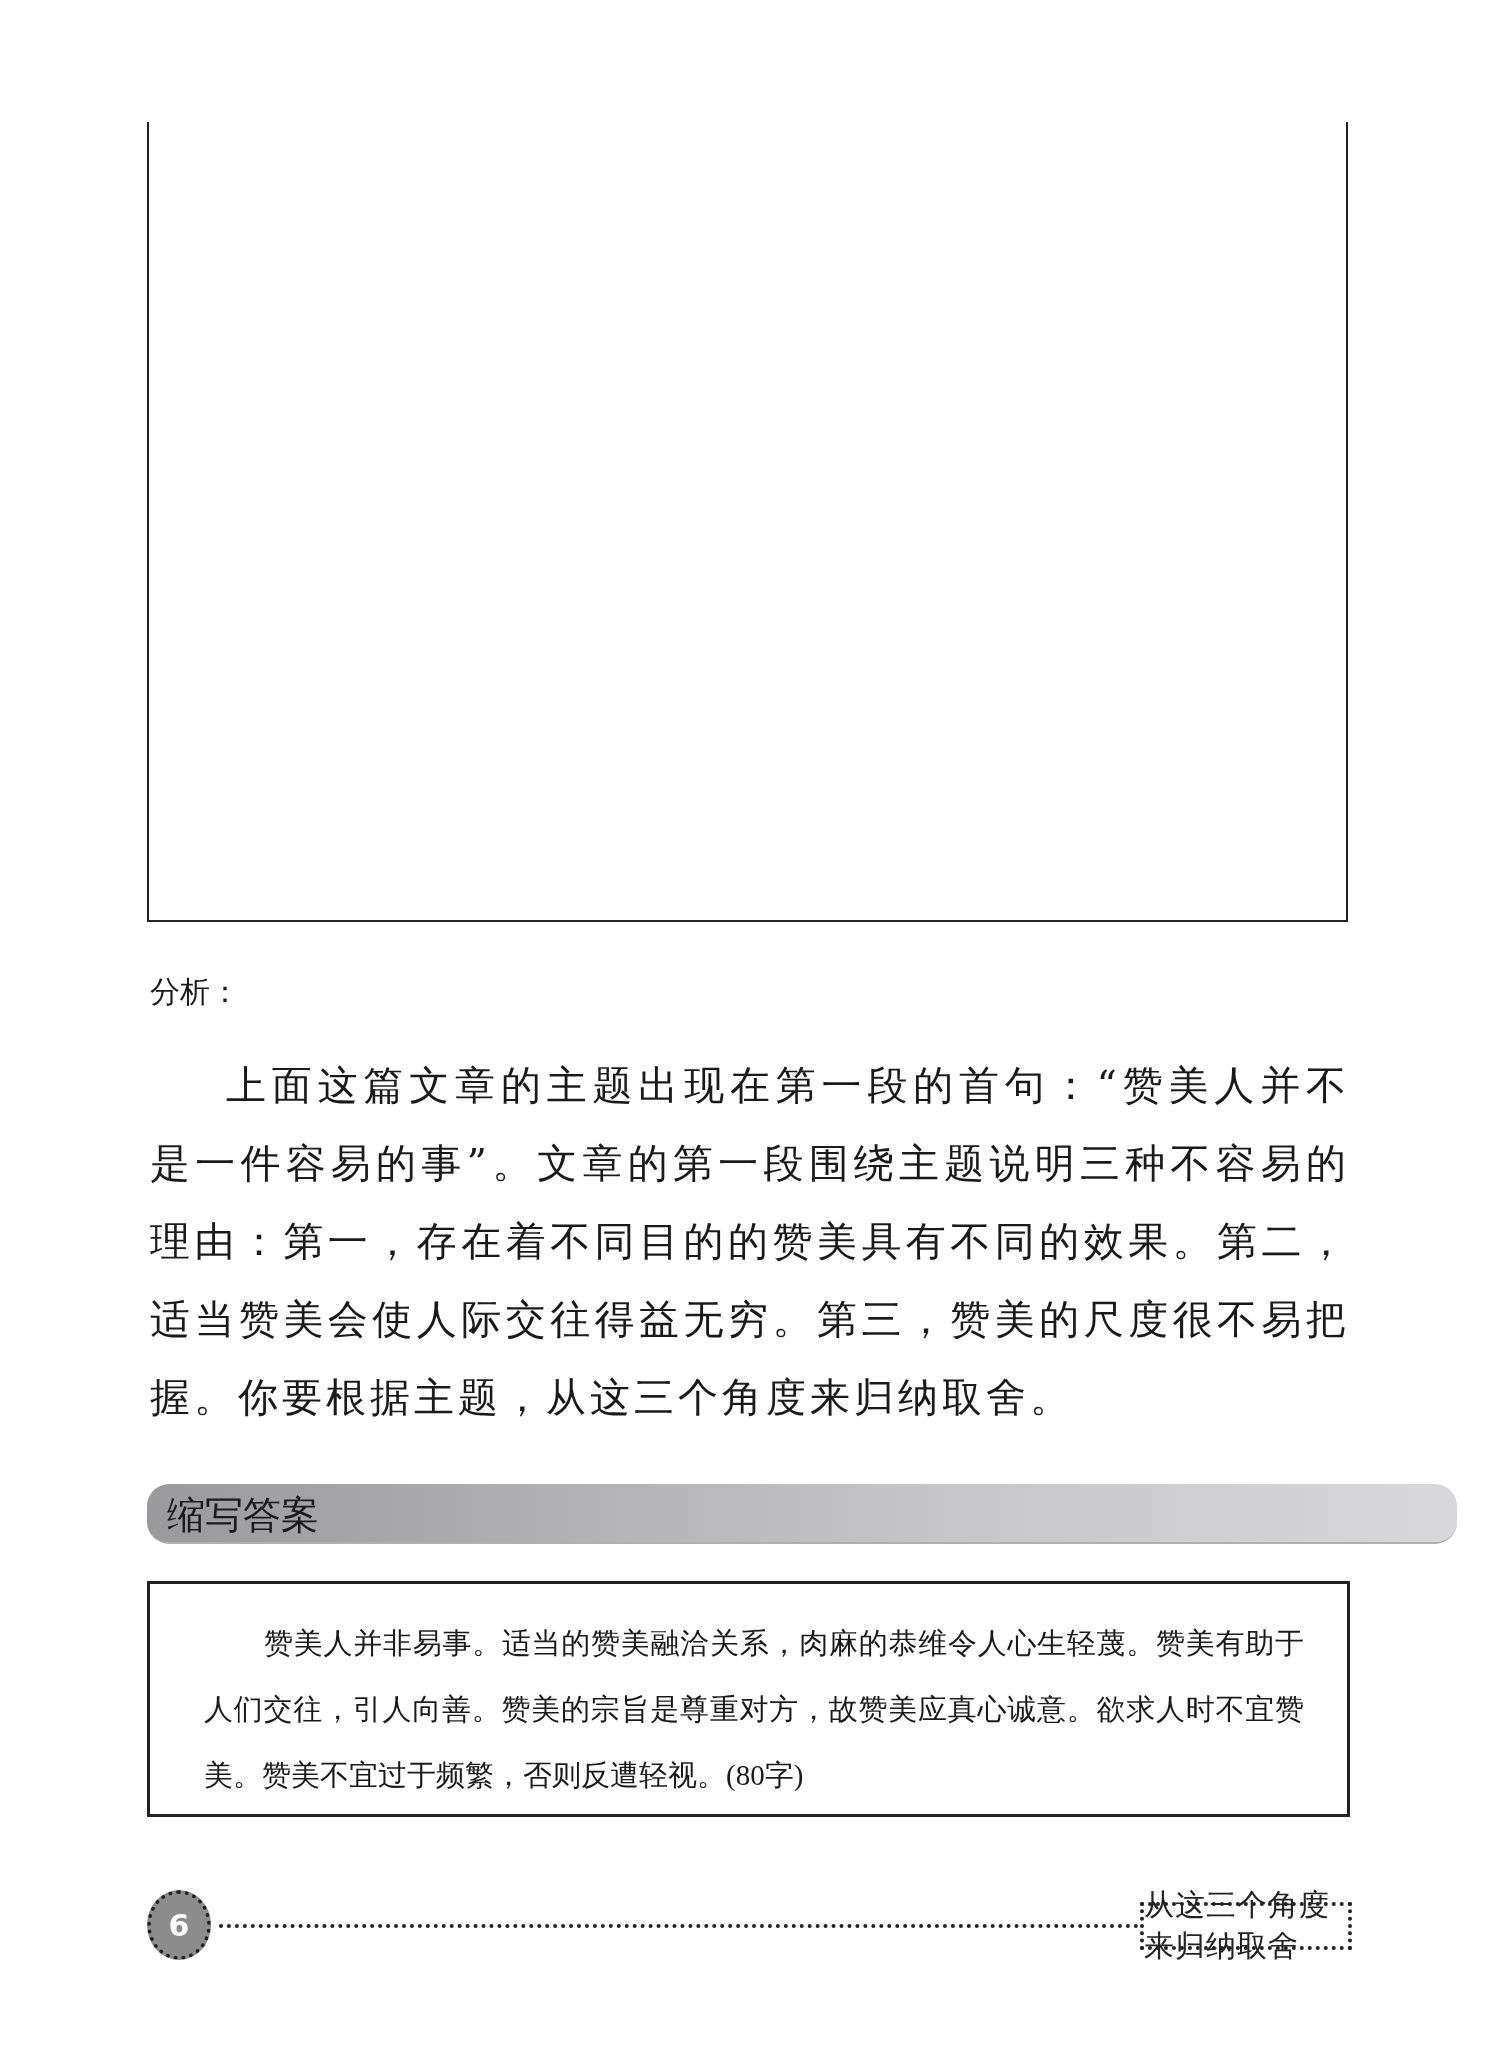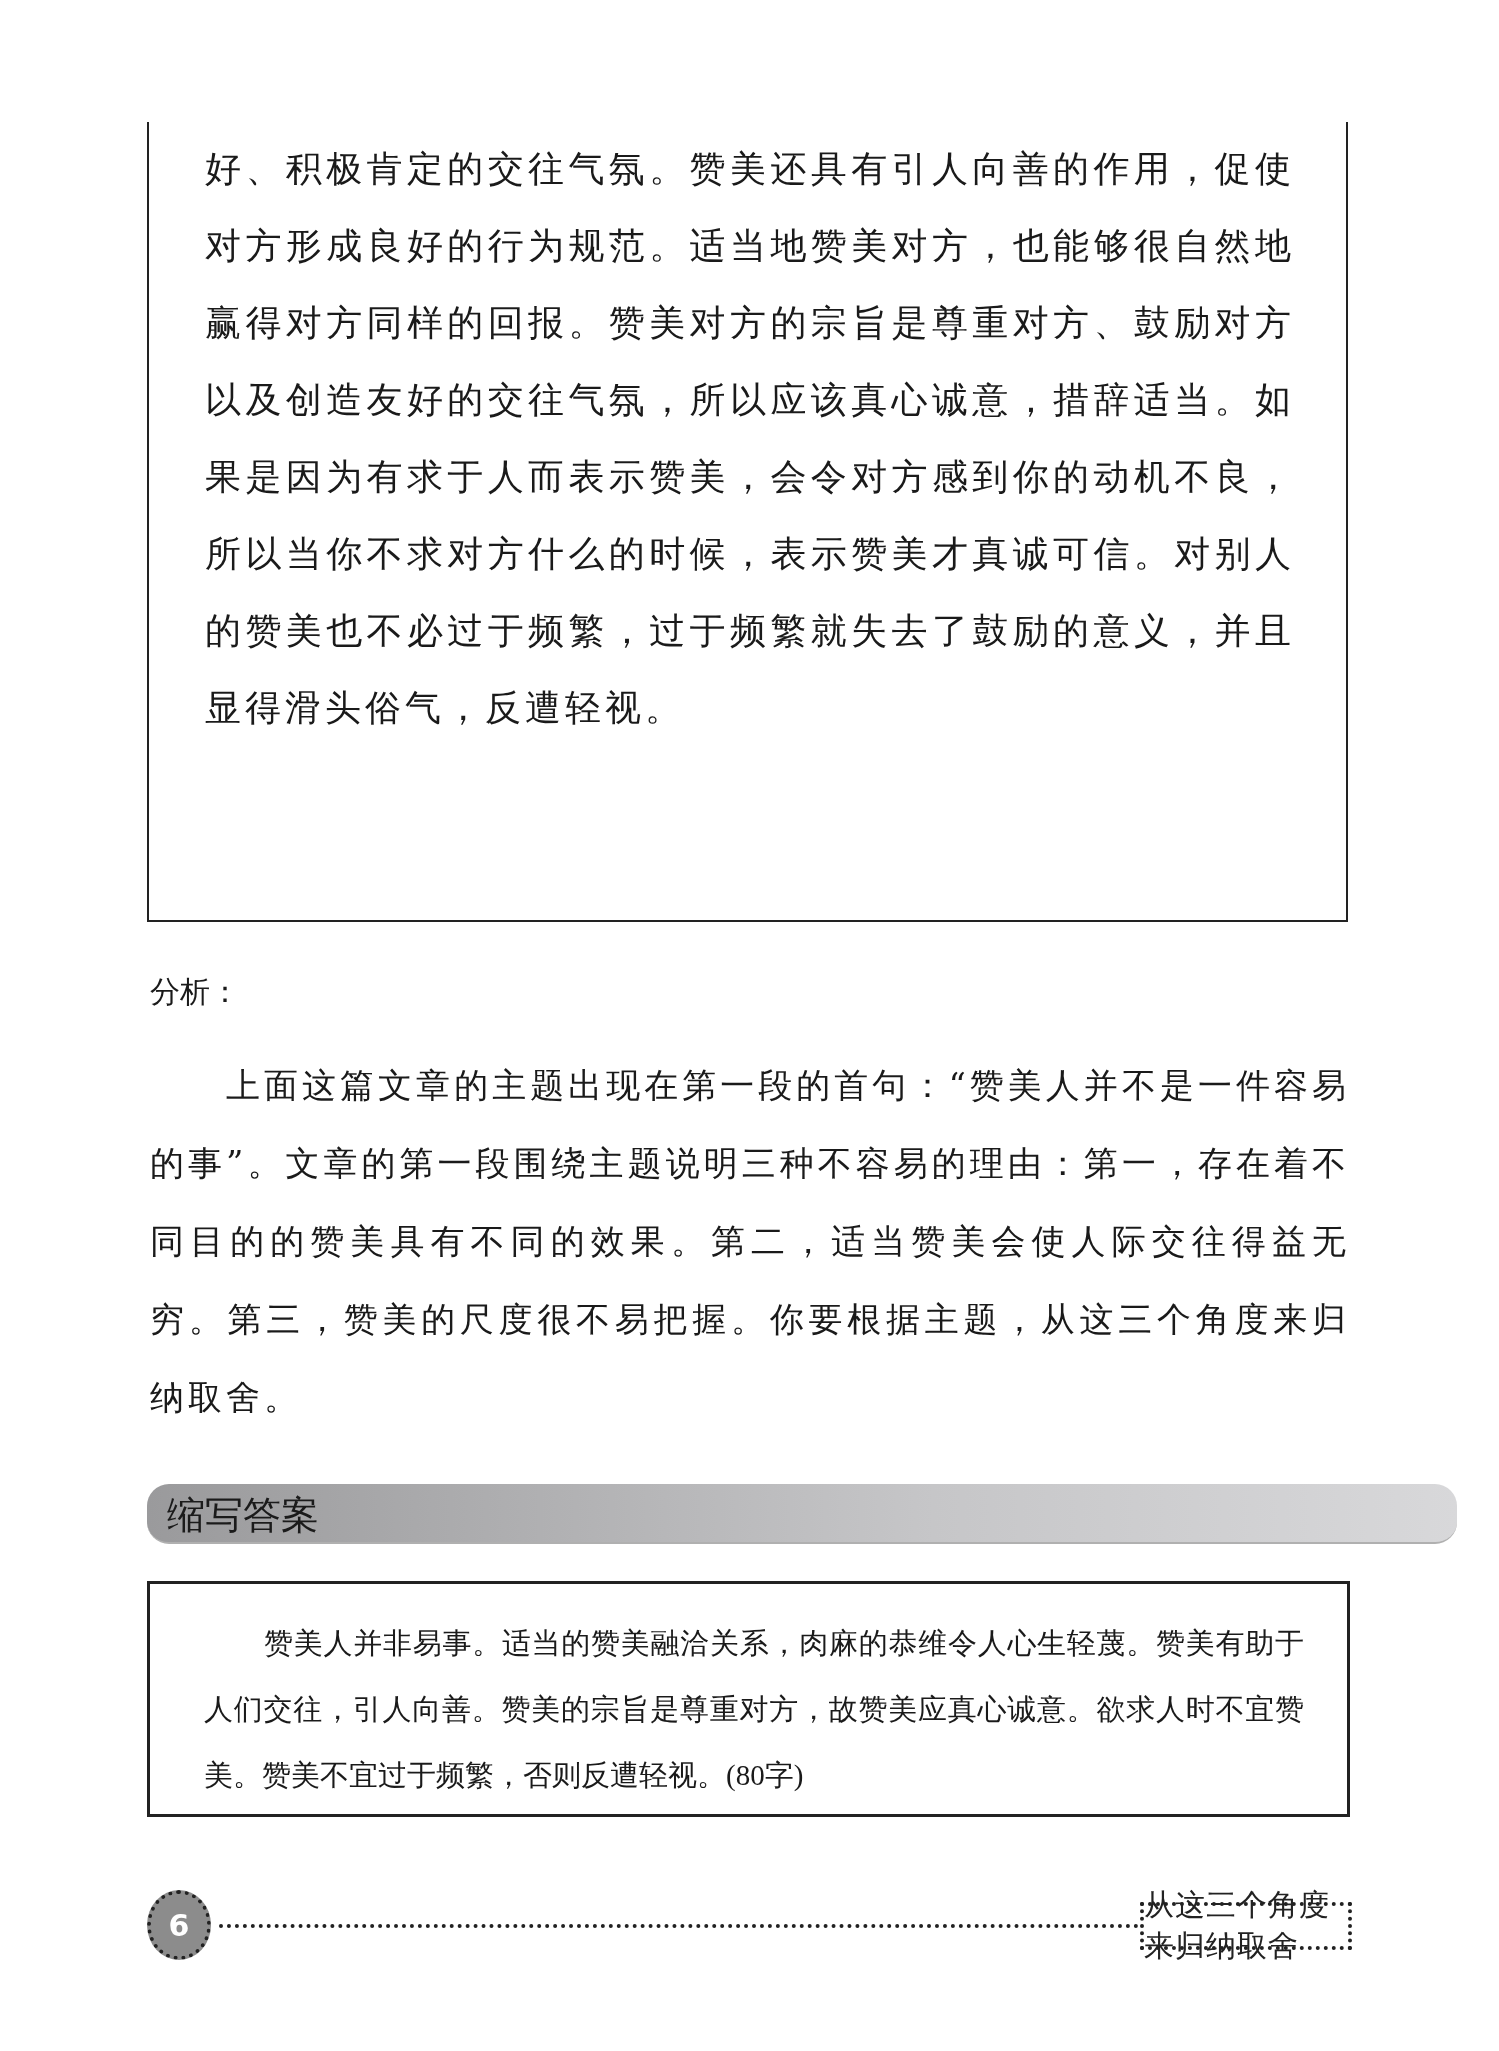--- a/index.html
+++ b/index.html
@@ -7,21 +7,21 @@
          font-family: "DejaVu Serif", "Liberation Serif", serif; color: #1a1a1a; }
   .passage-box { position: absolute; left: 147px; top: 122px; width: 1201px; height: 800px;
                  border-left: 2px solid #222; border-right: 2px solid #222; border-bottom: 2px solid #222;
                  box-sizing: border-box; }
   .passage-box p { margin: 0; position: absolute; left: 56px; width: 1090px;
                    font-size: 36px; line-height: 77px; letter-spacing: 4px; text-align: justify; }
   .p1 { top: 8px; }
   .p2 { top: 547px; text-indent: 76px; }
   .analysis-title { position: absolute; left: 150px; top: 972px; font-size: 30px; font-family: "DejaVu Sans", sans-serif; }
   .analysis-body { position: absolute; left: 150px; top: 1046px; width: 1200px; margin: 0;
-                   font-size: 34px; line-height: 78px; letter-spacing: 4px; text-indent: 76px; text-align: justify; }
+                   font-size: 40px; line-height: 78px; letter-spacing: 4px; text-indent: 76px; text-align: justify; }
   .answer-header { position: absolute; left: 147px; top: 1484px; width: 1310px; height: 58px;
                    background: linear-gradient(to right, #9a9a9c, #c6c6c8 60%, #d8d8da);
                    border-bottom: 2px solid #b0b0b0; border-radius: 22px; }
   .answer-header span { position: absolute; left: 20px; top: 6px; font-size: 38px;
                         font-family: "DejaVu Sans", sans-serif; color: #1b1b1b; }
   .answer-box { position: absolute; left: 147px; top: 1581px; width: 1203px; height: 236px;
                 border: 3px solid #222; box-sizing: border-box; }
   .answer-box p { margin: 4px; position: absolute; left: 50px; top: 22px; width: 1100px;
                   font-family: Liberation Serif, serif; font-size: 29px; line-height: 66px;
                   text-indent: 60px; text-align: justify; }
@@ -32,21 +32,20 @@
   .page-badge span { color: #fff; font-family: "DejaVu Sans", sans-serif; font-weight: bold; font-size: 30px; }
   .dotted-line { position: absolute; left: 72px; top: 34px; width: 920px; border-top: 4px dotted #222; }
   .book-title { position: absolute; left: 993px; top: 12px; width: 212px; height: 48px;
                 border: 4px dotted #222; box-sizing: border-box; display: flex; align-items: center; justify-content: center; }
   .book-title span { font-family: "DejaVu Sans", sans-serif; font-size: 30px; font-weight: 300; letter-spacing: 1px; color: #222; }
 </style>
 </head>
 <body>
 
 <div class="passage-box">
-  <p class="p1">好、积极肯定的交往气氛。赞美还具有引人向善的作用，促使对方形成良好的行为规范。适当地赞美对方，也能够很自然地赢得对方同样的回报。赞美对方的宗旨是尊重对方、鼓励对方以及创造友好的交往气氛，所以应该真心诚意，措辞适当。如果是因为有求于人而表示赞美，会令对方感到你的动机不良，所以当你不求对方什么的时候，表示赞美才真诚可信。对别人的赞美也不必过于频繁，过于频繁就失去了鼓励的意义，并且显得滑头俗气，反遭轻视。</p>
 </div>
 
 <div class="analysis-title">分析：</div>
 <p class="analysis-body">上面这篇文章的主题出现在第一段的首句：“赞美人并不是一件容易的事”。文章的第一段围绕主题说明三种不容易的理由：第一，存在着不同目的的赞美具有不同的效果。第二，适当赞美会使人际交往得益无穷。第三，赞美的尺度很不易把握。你要根据主题，从这三个角度来归纳取舍。</p>
 
 <div class="answer-header">
   <span>缩写答案</span>
 </div>
 
 <div class="answer-box">

